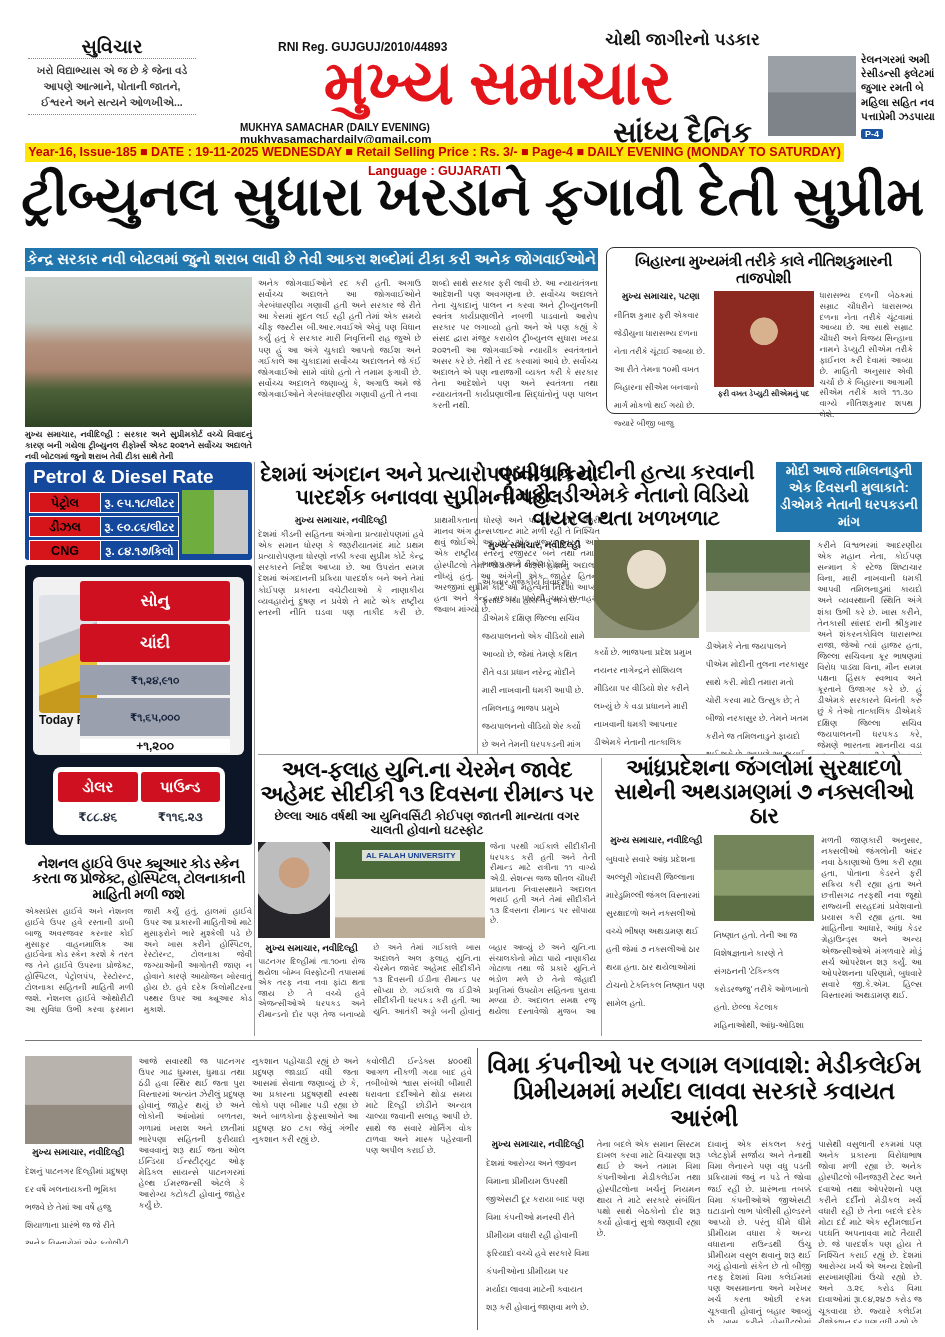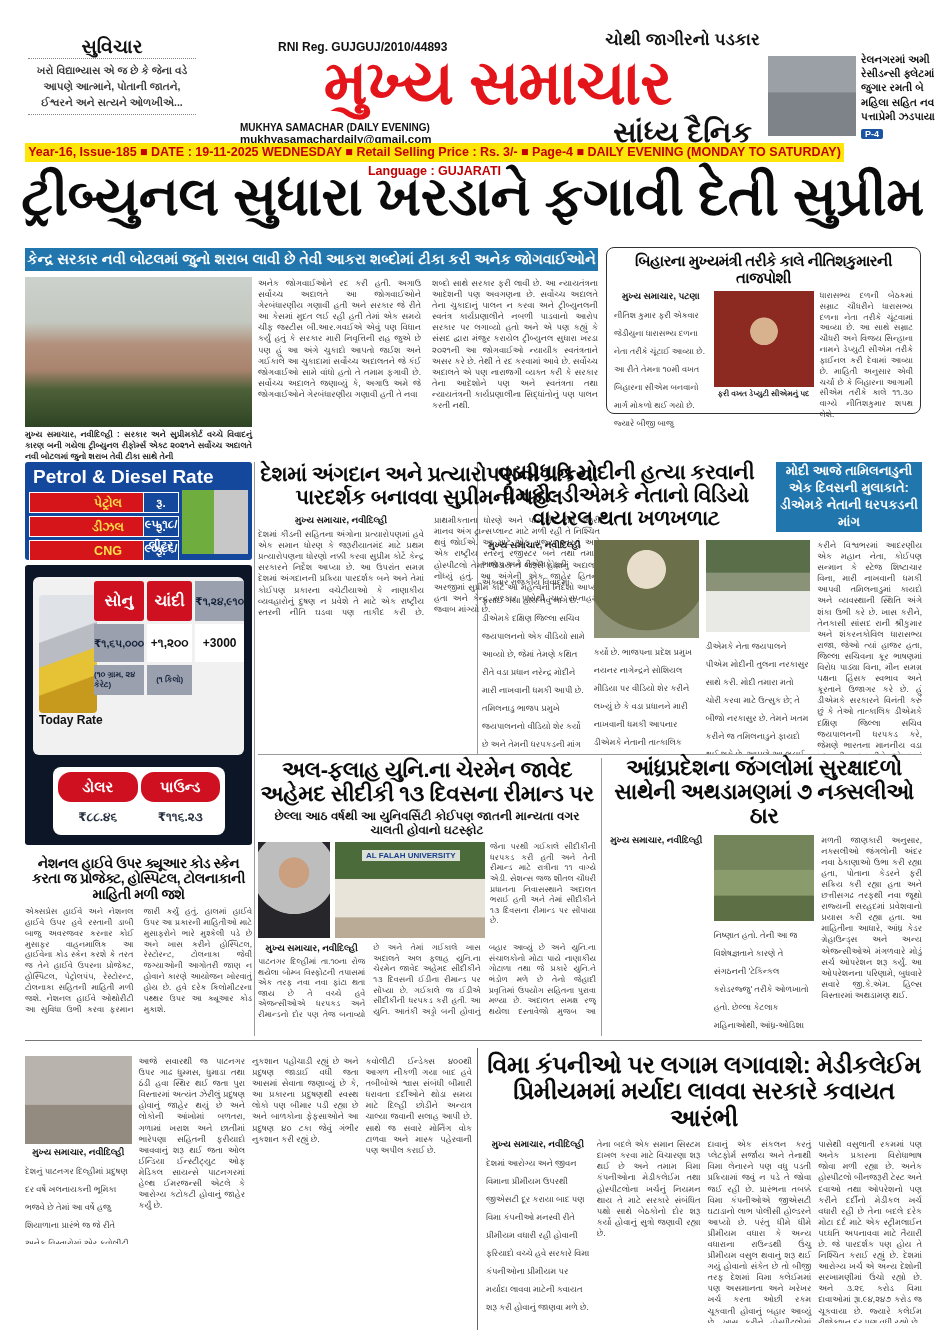--- a/index.html
+++ b/index.html
@@ -25,35 +25,35 @@
   .masthead{color:#e3151b;font-weight:bold;letter-spacing:-1px;line-height:1;}
   .datebar{background:#ffe60a;color:#c40000;font-weight:bold;font-size:12.5px;line-height:19px;text-align:center;}
   .subheadbar{background:#2176ad;color:#fff;font-weight:bold;font-size:14.5px;line-height:23px;text-align:center;}
   .p4badge{display:inline-block;background:#1a53a1;color:#fff;font-size:9px;font-weight:bold;padding:0 4px;border-radius:2px;}
   
   .biharbox{border:1.5px solid #333;border-radius:8px;padding:5px 7px;box-sizing:border-box;background:#fff;}
   
   .fuelbox{background:#14489c;border-radius:3px;box-sizing:border-box;padding:3px 4px;}
   .fuelhdr{color:#fff;font-weight:bold;font-size:19px;text-align:left;padding-left:4px;line-height:24px;}
   .fuelrow{display:flex;height:21px;margin-top:3px;width:150px;}
-  .fuellabel{width:70px;background:#d6151b;color:#fde047;font-weight:bold;font-size:12.5px;text-align:center;line-height:21px;border:1px solid #fff;padding-left:43px;}
+  .fuellabel{width:70px;background:#d6151b;color:#000000;font-weight:bold;font-size:12.5px;text-align:center;line-height:21px;border:1px solid #fff;}
   .fuelval{flex:1;color:#fff;font-weight:bold;font-size:11.5px;text-align:center;line-height:21px;border:1px solid #fff;border-left:none;}
   
   .bullion{background:#0c1626;border-radius:3px;}
   .goldpanel{position:absolute;left:8px;top:12px;width:211px;height:178px;background:#f1f1f1;border-radius:6px;overflow:hidden;}
-  .gtable{position:absolute;right:0;top:4px;width:150px;height:170px;display:grid;grid-template-columns:1fr 1fr 1fr;grid-template-rows:40px 38px 30px 38px;gap:3px;}
+  .gtable{position:absolute;right:14px;top:4px;width:150px;height:170px;display:grid;grid-template-columns:1fr;grid-template-rows:40px 38px 30px 38px;gap:3px;}
   .gcell{display:flex;align-items:center;justify-content:center;font-weight:bold;}
   .ghdr{background:#cf1020;color:#fff;font-size:16px;border-radius:3px;}
   .gprice{background:#9aa0ad;color:#13203a;font-size:10.5px;}
   .gchg{background:#ffffff;color:#101010;font-size:12px;}
   .gunit{background:#9aa0ad;color:#13203a;font-size:8px;}
   .todayrate{position:absolute;left:6px;bottom:28px;color:#101010;font-weight:bold;font-size:12px;}
   .curcard{position:absolute;left:28px;top:202px;width:172px;height:68px;background:#fff;border-radius:8px;padding:5px;box-sizing:border-box;}
   .curgrid{display:grid;grid-template-columns:1fr 1fr;grid-template-rows:30px 24px;gap:3px;height:100%;}
-  .chdr{background:#cf1020;color:#fff;font-size:15px;border-radius:13px;}
+  .chdr{background:#cf1020;color:#fff;font-size:15px;border-radius:3px;}
   .cval{background:#fff;color:#26303f;font-size:12px;}
   
   .sc-photo{background:linear-gradient(180deg,#ccd2cc 0%,#c3c8c0 30%,#b2917c 45%,#a9836d 62%,#4d6038 75%,#2e4424 100%);}
   .nitish-photo{background:radial-gradient(circle at 50% 42%,#d8b28e 0 18%,#8c2a22 19% 100%);}
   .modi-photo{background:radial-gradient(circle at 50% 30%,#e7ddca 0 22%,#6b6f4a 23% 70%,#8e9277 71% 100%);}
   .protest-photo{background:linear-gradient(180deg,#5a6e4a 0 35%,#8a9378 36% 55%,#e9e9e6 56% 100%);}
   .naxal-photo{background:linear-gradient(180deg,#75855b 0 40%,#8a9b6c 41% 70%,#5d6f45 71% 100%);}
   .cyclist-photo{background:linear-gradient(180deg,#b8b3ac 0 55%,#938b80 56% 100%);}
   .portrait-photo{background:radial-gradient(circle at 50% 32%,#caa080 0 20%,#bdbdbd 21% 55%,#26262b 56% 100%);}
   .univ-photo{position:relative;background:linear-gradient(180deg,#4c6b3a 0 38%,#e8e4da 39% 78%,#b9ab96 79% 100%);}
@@ -215,20 +215,21 @@
       <span class="byline">મુખ્ય સમાચાર, નવીદિલ્હી</span>
       <span>પાટનગર દિલ્હીમાં તા.૧૦ના રોજ થયેલા બોમ્બ વિસ્ફોટની તપાસમાં એક તરફ નવા નવા ફાંટા થતા જાય છે તે વચ્ચે હવે એજન્સીઓએ ધરપકડ અને રીમાન્ડનો દોર પણ તેજ બનાવ્યો છે અને તેમાં ગઈકાલે ખાસ અદાલતે અલ ફલાહ યુનિ.ના ચેરમેન જાવેદ અહેમદ સીદીકીને ૧૩ દિવસની ઈડીના રીમાન્ડ પર સોંપ્યા છે. ગઈકાલે જ ઈડીએ સીદીકીની ધરપકડ કરી હતી. આ યુનિ. આતંકી અડ્ડો બની હોવાનું બહાર આવ્યું છે અને યુનિ.ના સંચાલકોનો મોટા પાયે નાણાકીય ગોટાળા તથા જે પ્રકારે યુનિ.ને ભંડોળ મળે છે તેનો જેહાદી પ્રવૃત્તિમાં ઉપયોગ સહિતના પુરાવા મળ્યા છે. અદાલત સમક્ષ રજૂ થયેલા દસ્તાવેજો મુજબ આ યુનિ.ને ૨૦૧૮થી ૨૦૨૫ સુધીમાં ૪૧૫.૧૦ કરોડ રૂપિયાનું ભંડોળ અને ગ્રાન્ટ મળી છે. પણ યુનિ.એ તેની માન્યતા અને અન્ય માહિતીઓમાં ગેરરીતિ આચરી છે. જેમાં હવે આઠ વર્ષથી આ યુનિ. કોઈ માન્યતા વગર જ ચાલતી હોવાનું બહાર આવ્યું છે.</span>
     </div>
   </div>
 
   <div class="abs" style="left:606px;top:756px;width:316px;">
     <div class="hl" style="font-size:22px;">આંધ્રપ્રદેશના જંગલોમાં સુરક્ષાદળો સાથેની અથડામણમાં ૭ નક્સલીઓ ઠાર</div>
     <div class="grid3" style="margin-top:6px;height:200px;overflow:hidden;">
       <div>
         <span class="byline">મુખ્ય સમાચાર, નવીદિલ્હી</span>
+        <span class="body">બુધવારે સવારે આંધ્ર પ્રદેશના અલ્લૂરી ગોદાવરી જિલ્લાના મારેડુમિલ્લી જંગલ વિસ્તારમાં સુરક્ષાદળો અને નક્સલીઓ વચ્ચે ભીષણ અથડામણ થઈ હતી જેમાં ૭ નક્સલીઓ ઠાર થયા હતા. ઠાર થયેલાઓમાં ટોચનો ટેકનિકલ નિષ્ણાત પણ સામેલ હતો.</span>
       </div>
       <div>
         <div class="ph naxal-photo" style="width:100%;height:86px;margin-bottom:3px;"></div>
         <span class="body">નિષ્ણાત હતો. તેની આ જ વિશેષજ્ઞતાને કારણે તે સંગઠનની 'ટેકિન્કલ કરોડરજ્જુ' તરીકે ઓળખાતો હતો. છેલ્લા કેટલાક મહિનાઓથી, આંધ્ર-ઓડિશા બોર્ડર વિસ્તારમાં નક્સલી ગતિવિધિઓ વધી રહી હોવાના અહેવાલો હતા.</span>
       </div>
       <div class="body">મળતી જાણકારી અનુસાર, નક્સલીઓ જંગલોની અંદર નવા ઠેકાણાઓ ઉભા કરી રહ્યા હતા, પોતાના કેડરને ફરી સક્રિય કરી રહ્યા હતા અને છત્તીસગઢ તરફથી નવા જૂથો રાજ્યની સરહદમાં પ્રવેશવાનો પ્રયાસ કરી રહ્યા હતા. આ માહિતીના આધારે, આંધ્ર કેડર ગ્રેહાઉન્ડ્સ અને અન્ય એજન્સીઓએ મંગળવારે મોડું સર્ચ ઓપરેશન શરૂ કર્યું. આ ઓપરેશનના પરિણામે, બુધવારે સવારે જી.કે.એમ. હિલ્સ વિસ્તારમાં અથડામણ થઈ.</div>
     </div>
   </div>
 
   <div class="abs hrule" style="left:25px;top:1040px;width:897px;background:#777;"></div>

